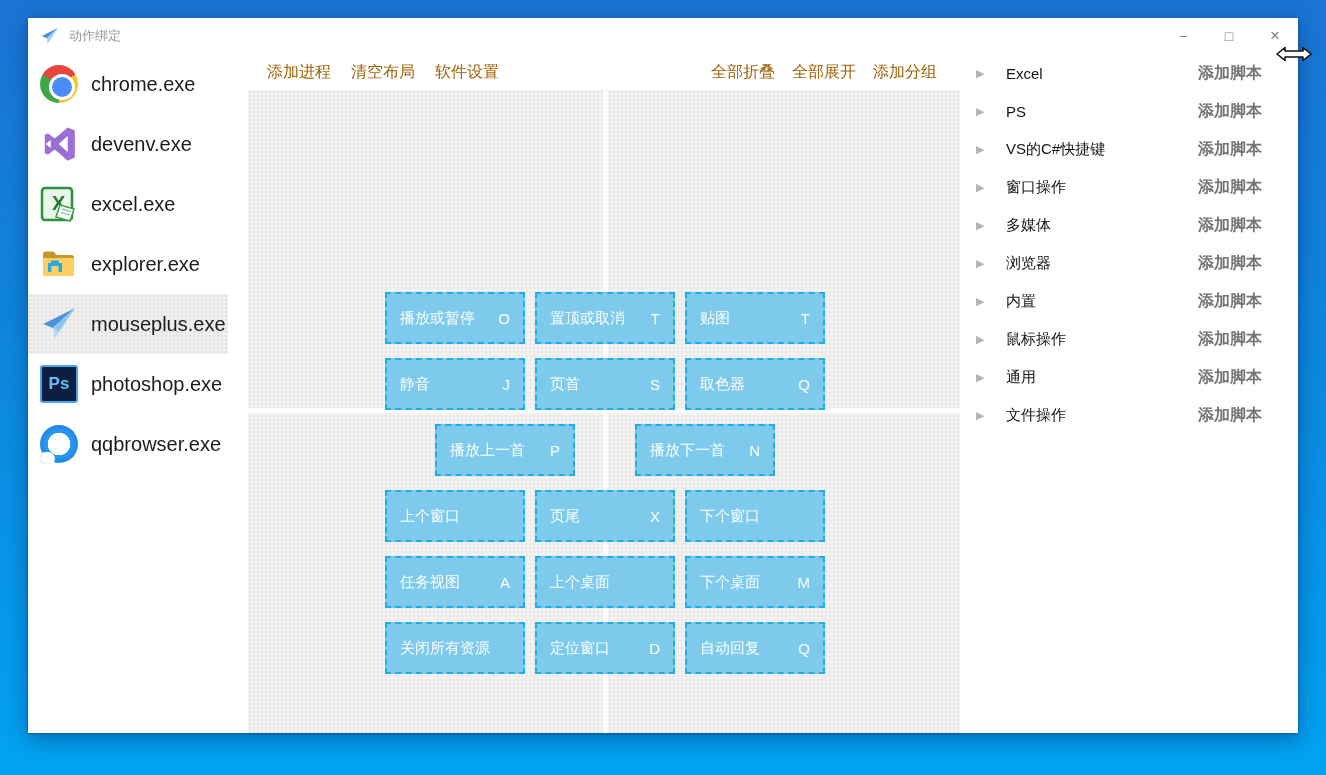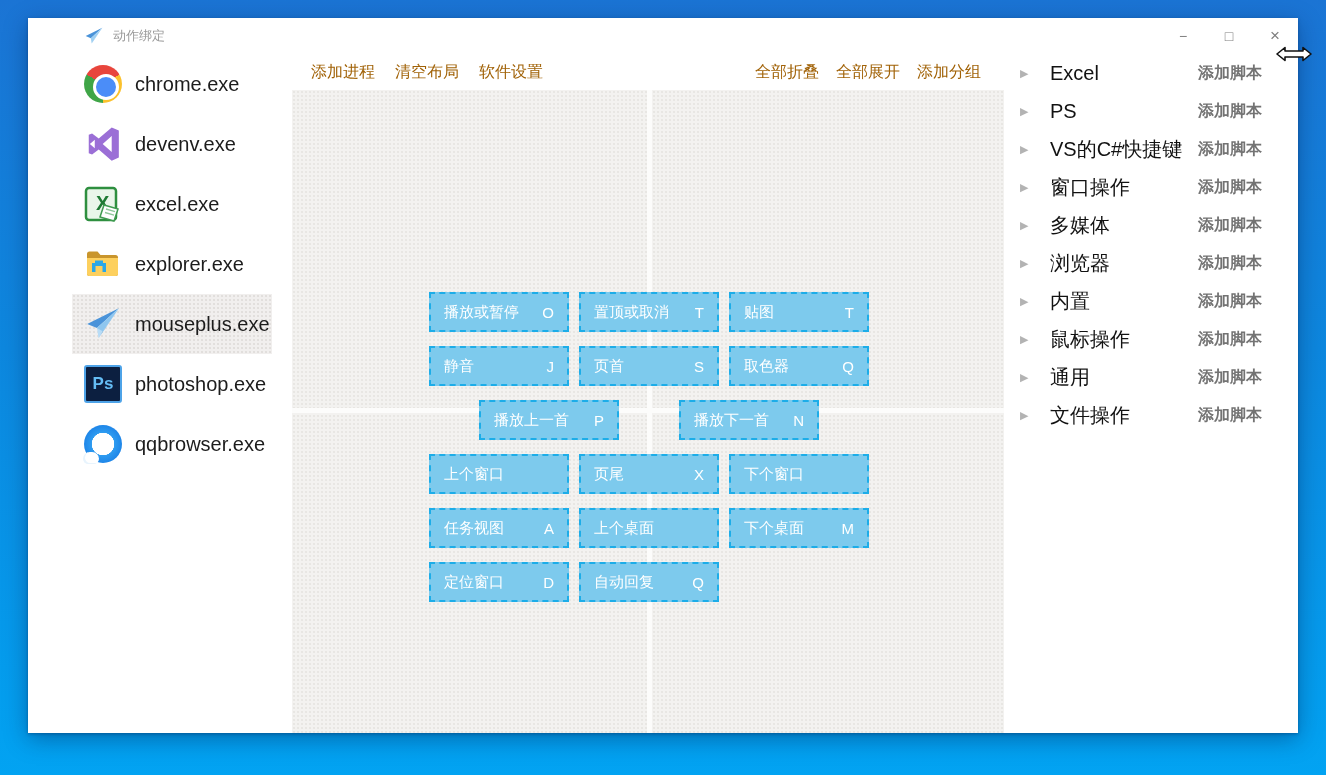--- a/index.html
+++ b/index.html
@@ -8,21 +8,21 @@
     font-family:"Liberation Sans","DejaVu Sans",sans-serif;
     position:relative;
     background:linear-gradient(180deg,#1b74d4 0%, #0d87de 45%, #02a3f2 100%);
   }
 
   
   .window {
     position:absolute; left:28px; top:18px; width:1270px; height:715px;
     background:#ffffff;
     box-shadow:0 6px 22px rgba(0,30,80,.40), 0 1px 3px rgba(0,30,80,.35);
-    display:flex; flex-direction:column;padding-left:44px;
+    display:flex; flex-direction:column;
   }
   .titlebar { height:36px; display:flex; align-items:center; flex:0 0 36px; }
   .title-icon { margin-left:12px; width:20px; height:20px; }
   .title-text { margin-left:9px; font-size:13px; color:#9a9a9a; }
   .win-controls { margin-left:auto; display:flex; height:100%; }
   .win-btn {
     width:46px; height:100%; display:flex; align-items:center; justify-content:center;
     color:#7f7f7f; font-size:14px; cursor:default;
   }
   .win-btn.close { font-size:17px; }
@@ -65,32 +65,32 @@
     background-image:radial-gradient(rgba(205,200,195,.28) 1px, transparent 1px);
     background-size:4px 4px;
   }
   .v-div { position:absolute; left:355px; top:0; bottom:0; width:5px; background:#fcfcfb; }
   .h-div { position:absolute; top:318px; left:0; right:0; height:5px; background:#fcfcfb; }
 
   .rows { position:absolute; left:0; top:202px; display:flex; flex-direction:column; gap:14px; z-index:2; }
   .b-row { display:flex; gap:10px; padding-left:137px; }
   .b-row.offset { padding-left:187px; gap:60px; }
   .bind-btn {
-    width:140px; height:40px; background:#7dcaed; border:2px dashed #1badе8;
+    width:140px; height:52px; background:#7dcaed; border:2px dashed #1badе8;
     border:2px dashed #1dade8;
     display:flex; align-items:center; justify-content:space-between;
     padding:0 13px; color:#ffffff; font-size:15px; cursor:pointer;
   }
   .bind-btn .key { font-size:15px; }
 
   
   .groups { flex:1; background:#fff; padding-top:0; }
   .group-row { height:38px; display:flex; align-items:center; padding:0 36px 0 16px; }
   .tri { width:14px; color:#b3b3b3; font-size:11px; line-height:1; cursor:pointer; }
-  .group-label { margin-left:16px; font-size:20px; color:#121212; }
+  .group-label { margin-left:16px; font-size:15px; color:#121212; }
   .add-script { margin-left:auto; font-size:16px; color:#737373; cursor:pointer; white-space:nowrap;font-weight:bold; }
 
   
   .cursor { position:absolute; left:1276px; top:44px; width:36px; height:20px; z-index:50; pointer-events:none; }
 </style>
 </head>
 <body>
 
 <div class="window">
 
@@ -261,20 +261,24 @@
               <span class="key"></span>
             </div>
             <div class="bind-btn">
               <span>下个桌面</span>
               <span class="key">M</span>
             </div>
           </div>
 
           <div class="b-row">
             <div class="bind-btn">
+              <span>关闭所有资源</span>
+              <span class="key"></span>
+            </div>
+            <div class="bind-btn">
               <span>定位窗口</span>
               <span class="key">D</span>
             </div>
             <div class="bind-btn">
               <span>自动回复</span>
               <span class="key">Q</span>
             </div>
           </div>
 
         </div>

